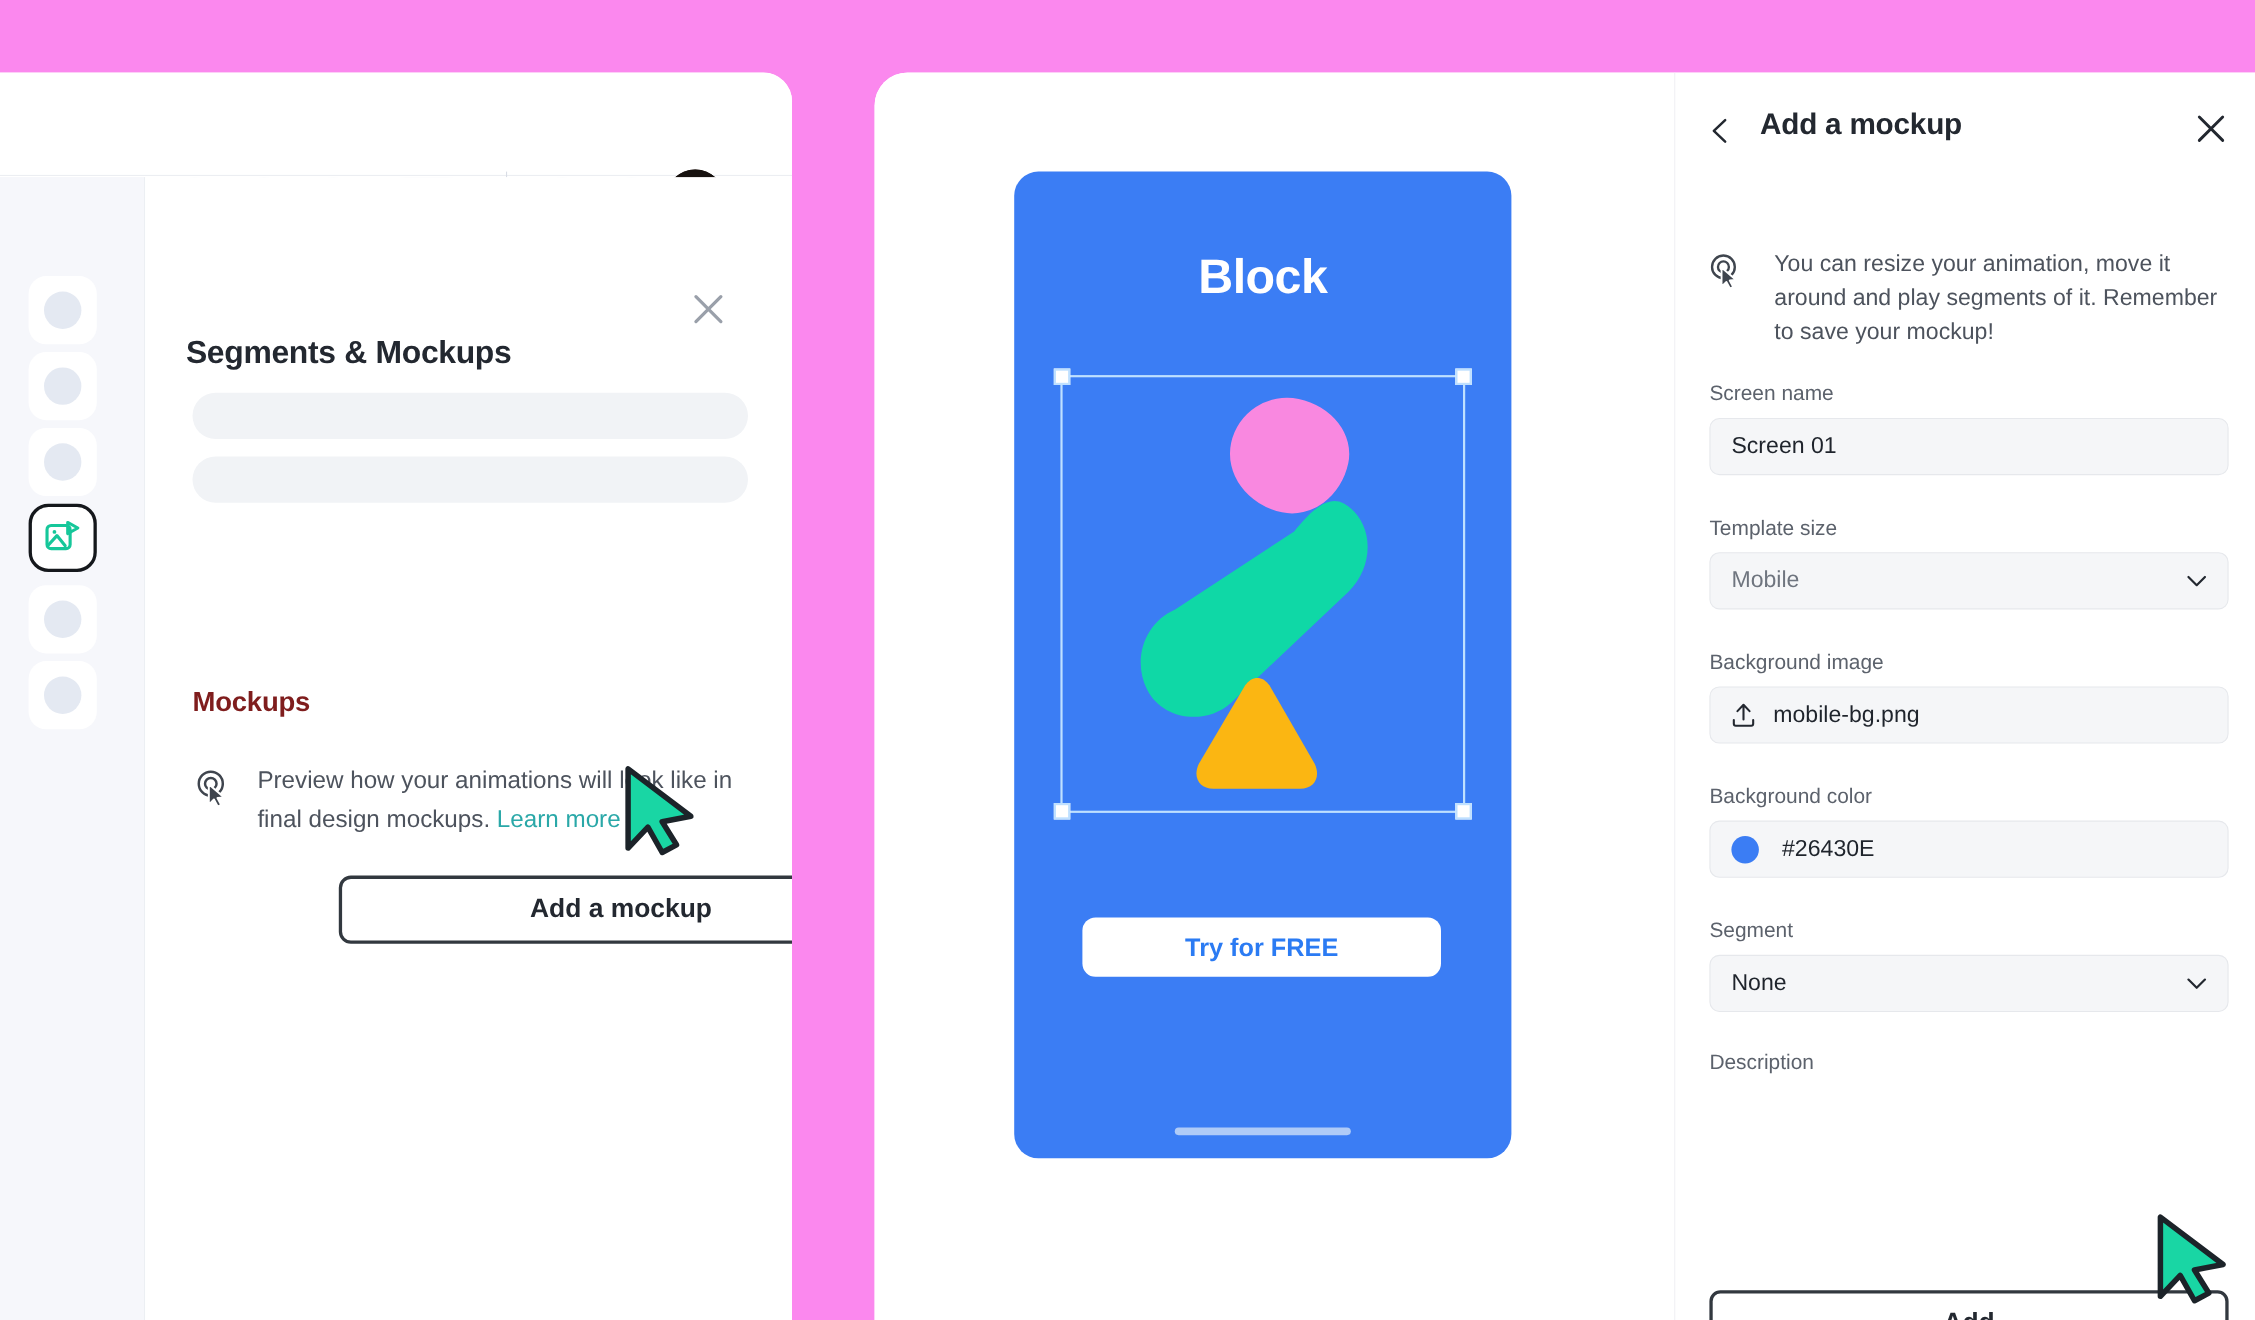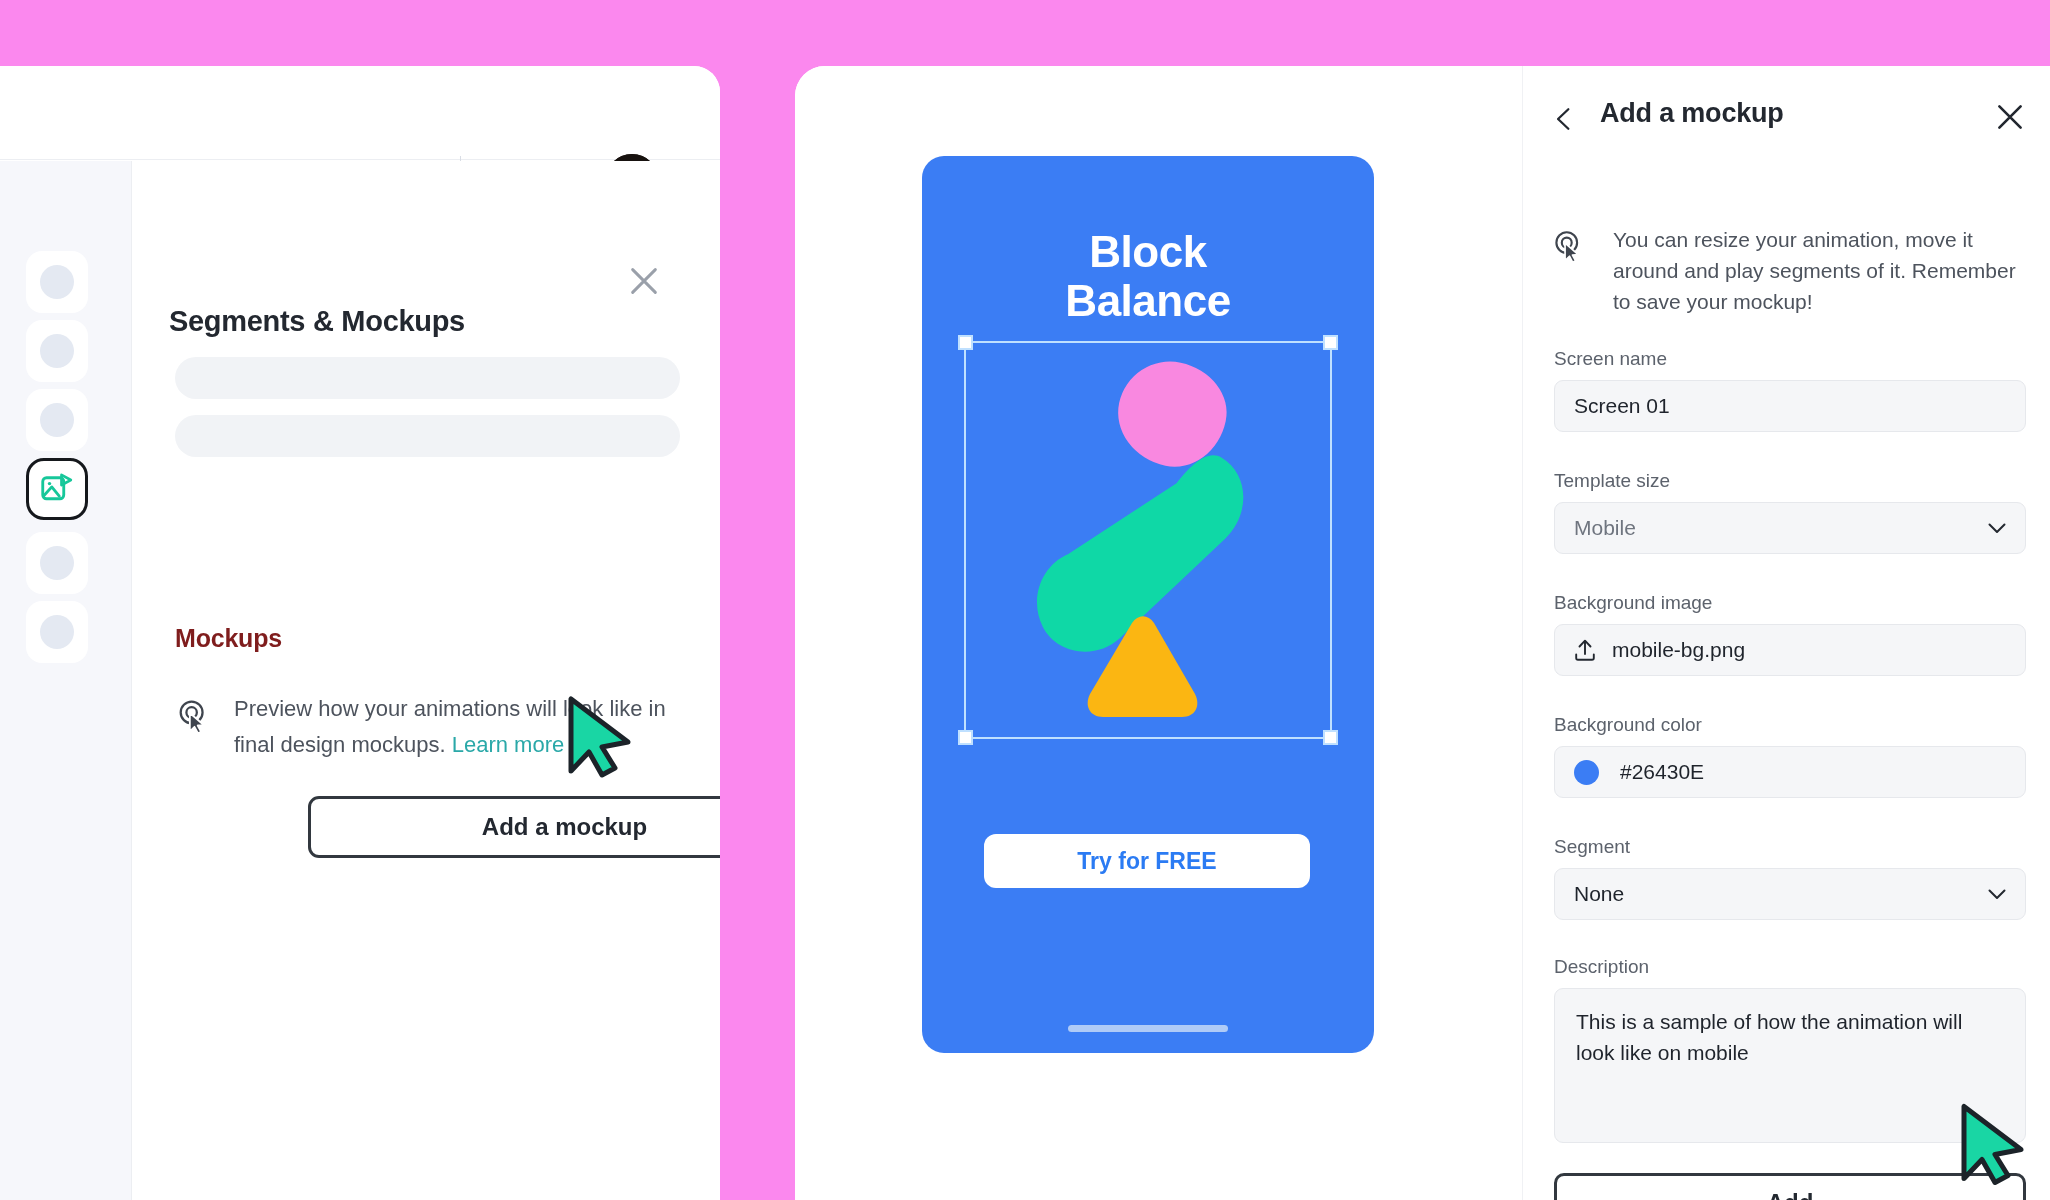--- a/index.html
+++ b/index.html
@@ -369,21 +369,20 @@
     <path d="M6 4 L6 76 L24 57 L37 80 L50 73 L37 52 L63 47 Z" fill="#19D6A4" stroke="#1c2329" stroke-width="5" stroke-linejoin="round"></path>
   </svg>
 
   <div class="main-window">
 
     <div class="canvas-area">
 
       <div class="phone">
         <div class="phone-title">
           <div>Block</div>
-          <div>Balance</div>
         </div>
 
         <div class="art">
           <div class="blob-pink"></div>
           <svg class="blob-green" viewBox="0 0 240 240">
             <path d="M196 22 C223 38 226 78 200 104 L92 206 C68 228 28 222 14 194 C0 166 12 132 40 120 L150 48 C163 32 180 13 196 22 Z" fill="#0FD8A6"></path>
           </svg>
           <svg class="blob-tri" viewBox="0 0 120 106">
             <path d="M50 9 C56 0 66 0 72 9 L113 80 C119 92 113 103 100 103 L21 103 C8 103 2 92 8 80 Z" fill="#FBB612"></path>
           </svg>
@@ -455,21 +454,20 @@
 
       <div class="field-label" style="top:770px">Segment</div>
       <div class="field-box select" style="top:802px">
         <span>None</span>
         <svg class="chev" viewBox="0 0 18 11">
           <path d="M1.5 1.5 L9 9 L16.5 1.5" fill="none" stroke="#232830" stroke-width="2" stroke-linecap="round" stroke-linejoin="round"></path>
         </svg>
       </div>
 
       <div class="field-label" style="top:890px">Description</div>
-      <div class="textarea-box" style="top:922px">This is a sample of how the animation will look like on mobile</div>
 
       <div class="add-btn" style="top:1107px">Add</div>
     </div>
   </div>
 
   <svg class="cursor" style="left:1958px;top:1102px;width:70px;height:86px" viewBox="0 0 70 85">
     <path d="M6 4 L6 76 L24 57 L37 80 L50 73 L37 52 L63 47 Z" fill="#19D6A4" stroke="#1c2329" stroke-width="5" stroke-linejoin="round"></path>
   </svg>
 
 </div>

